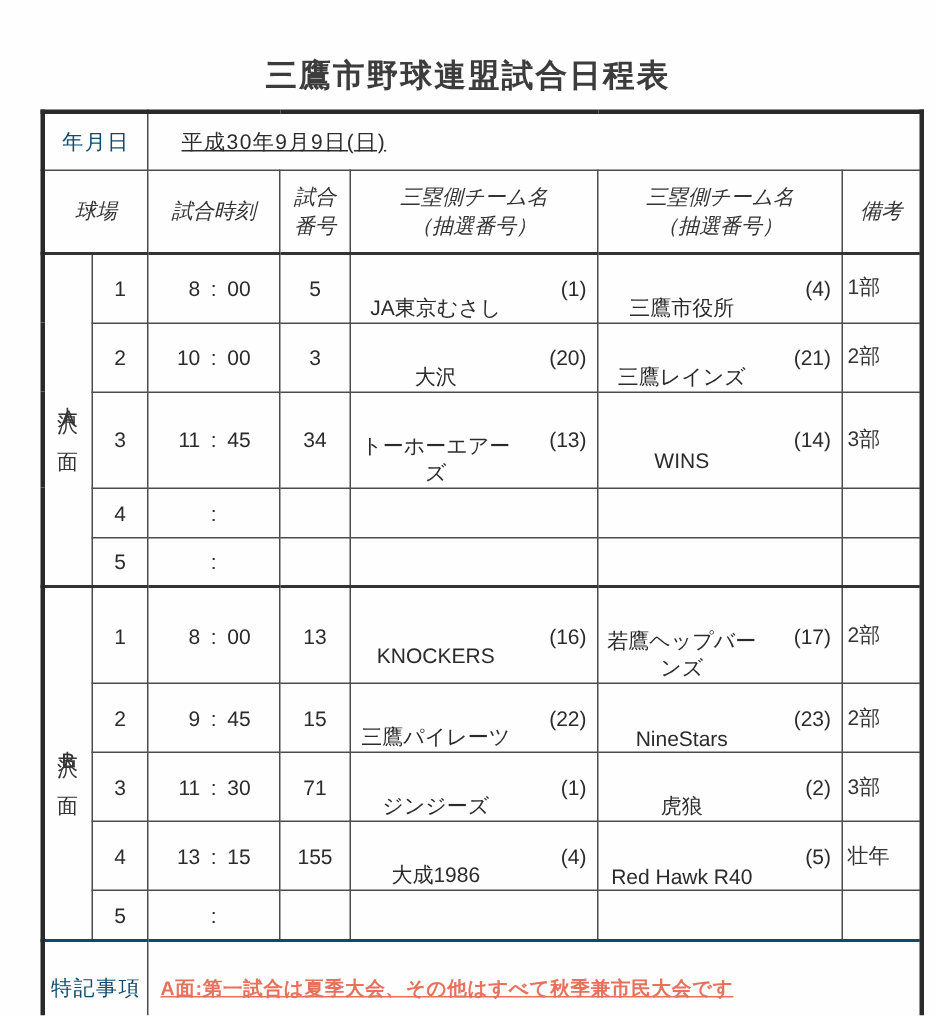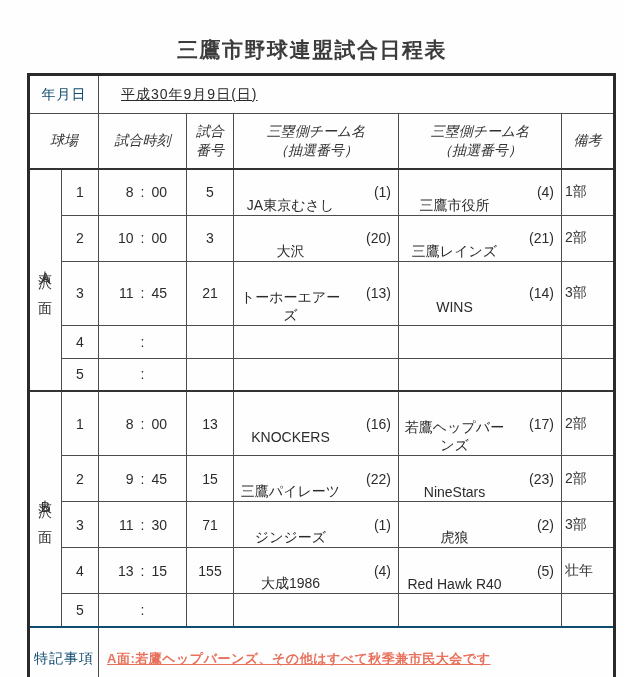--- a/index.html
+++ b/index.html
@@ -201,21 +201,21 @@
     </tr>
     <tr class="data-row">
       <td class="no-cell">3</td>
       <td>
             <div class="time-wrap">
               <span class="time-hour">11</span>
               <span class="time-colon">:</span>
               <span class="time-min">45</span>
             </div>
           </td>
-      <td>21</td>
+      <td>34</td>
       <td>
             <div class="team-wrap">
               <span class="team-name">トーホーエアーズ</span>
               <span class="team-no">(13)</span>
             </div>
           </td>
       <td>
             <div class="team-wrap">
               <span class="team-name">WINS</span>
               <span class="team-no">(14)</span>
@@ -389,17 +389,17 @@
             <div class="team-wrap">
               <span class="team-name"></span>
               <span class="team-no"></span>
             </div>
           </td>
       <td class="remark-cell"></td>
     </tr>
 
     <tr class="notes-row">
       <td colspan="2" class="label-cell">特記事項</td>
-      <td colspan="5" class="notes-value"><span class="note-text">A面:若鷹ヘップバーンズ、その他はすべて秋季兼市民大会です</span></td>
+      <td colspan="5" class="notes-value"><span class="note-text">A面:第一試合は夏季大会、その他はすべて秋季兼市民大会です</span></td>
     </tr>
   </tbody>
     </table>
 </div>
 
 </body></html>

